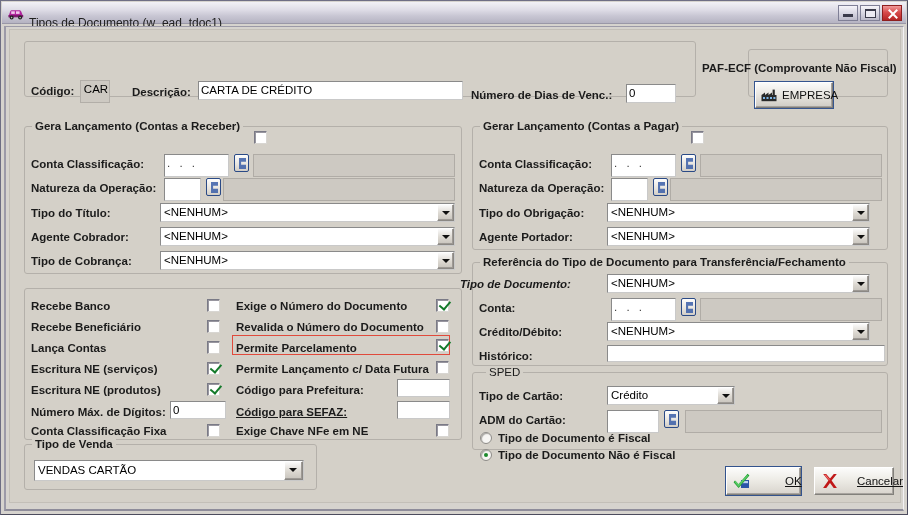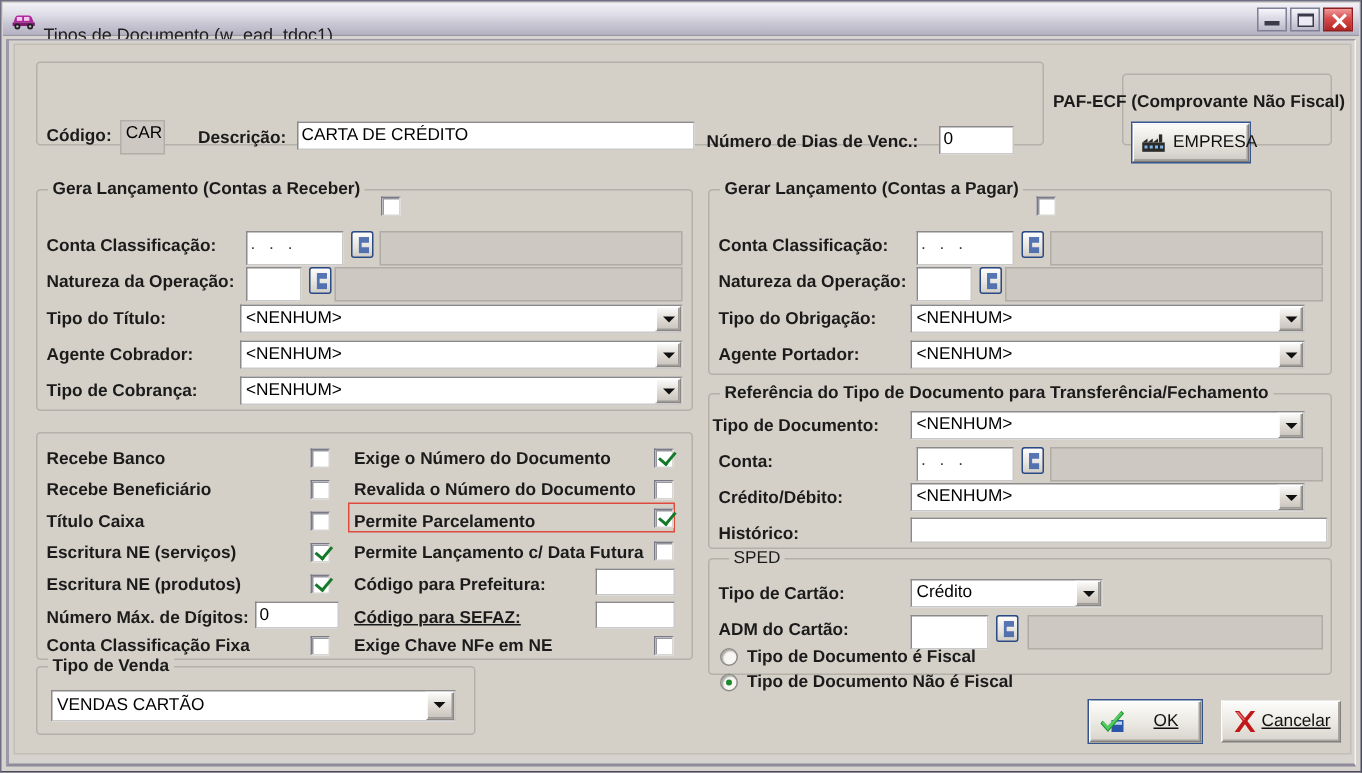--- a/index.html
+++ b/index.html
@@ -171,21 +171,21 @@
     font-size: 11.5px; color: #111;
     display: flex; align-items: center; cursor: pointer;
   }
 
   
   .abtn {
     position: absolute; height: 28px;
     background: linear-gradient(to bottom, #fcfcfb, #eceae4 50%, #d8d4cd);
     border: 1px solid #ffffff; border-right-color: #82807b; border-bottom-color: #82807b;
     box-shadow: inset -1px -1px 0 #a8a49f;
-    display: flex; align-items: center; cursor: pointer;
+    display: flex; align-items: center; cursor: pointer; gap: 16px;
   }
   .abtn .txt { font-size: 11.5px; color: #111; }
   .abtn .u { text-decoration: underline; }
 
   
   .ico-check {
     width: 18px; height: 16px; position: relative; flex: 0 0 auto;
   }
   .ico-factory { width: 16px; height: 13px; position: relative; flex: 0 0 auto; }
 </style>
@@ -310,21 +310,21 @@
 
     <div class="lbl" style="left:469px; top:201px;">Agente Portador:</div>
     <div class="combo" style="left:597px; top:197px; width:263px;">
       <span>&lt;NENHUM&gt;</span>
       <span class="arrow-btn"></span>
     </div>
 
     <div class="grp" style="left:462px; top:232px; width:416px; height:104px;"></div>
     <div class="grp-title" style="left:470px; top:226px;">Referência do Tipo de Documento para Transferência/Fechamento</div>
 
-    <div class="lbl" style="left:465px; top:248px;">Tipo de Documento:</div>
+    <div class="lbl" style="left:450px; top:248px;font-style:italic;">Tipo de Documento:</div>
     <div class="combo" style="left:597px; top:244px; width:263px;">
       <span>&lt;NENHUM&gt;</span>
       <span class="arrow-btn"></span>
     </div>
 
     <div class="lbl" style="left:469px; top:272px;">Conta:</div>
     <div class="tf dots" style="left:601px; top:268px; width:65px;">. . .</div>
     <div class="lookup" style="left:671px; top:268px;"></div>
     <div class="tf gray" style="left:690px; top:268px; width:182px;"></div>
 
@@ -358,21 +358,21 @@
     <div class="lbl" style="left:488px; top:419px;">Tipo de Documento Não é Fiscal</div>
 
     <div class="grp" style="left:14px; top:258px; width:438px; height:152px;"></div>
 
     <div class="lbl" style="left:21px; top:270px;">Recebe Banco</div>
     <div class="cb" style="left:197px; top:269px;"></div>
 
     <div class="lbl" style="left:21px; top:291px;">Recebe Beneficiário</div>
     <div class="cb" style="left:197px; top:290px;"></div>
 
-    <div class="lbl" style="left:21px; top:312px;">Título Caixa</div>
+    <div class="lbl" style="left:21px; top:312px;">Lança Contas</div>
     <div class="cb" style="left:197px; top:311px;"></div>
 
     <div class="lbl" style="left:21px; top:333px;">Escritura NE (serviços)</div>
     <div class="cb on" style="left:197px; top:332px;"></div>
 
     <div class="lbl" style="left:21px; top:354px;">Escritura NE (produtos)</div>
     <div class="cb on" style="left:197px; top:353px;"></div>
 
     <div class="lbl" style="left:21px; top:376px;">Número Máx. de Dígitos:</div>
     <div class="tf" style="left:160px; top:371px; width:56px; height:18px;">0</div>

